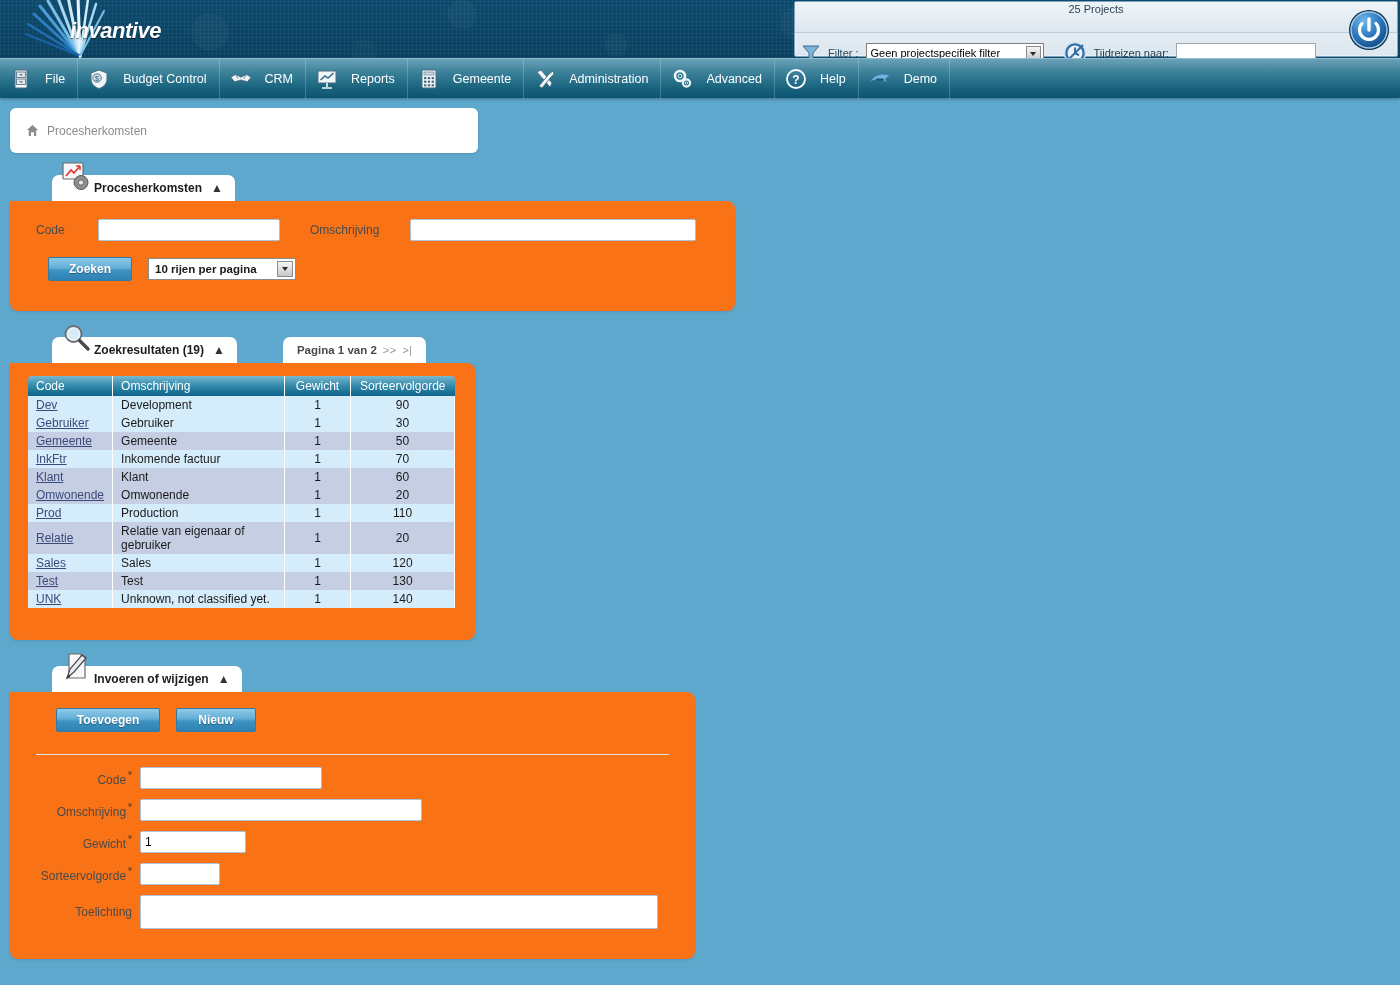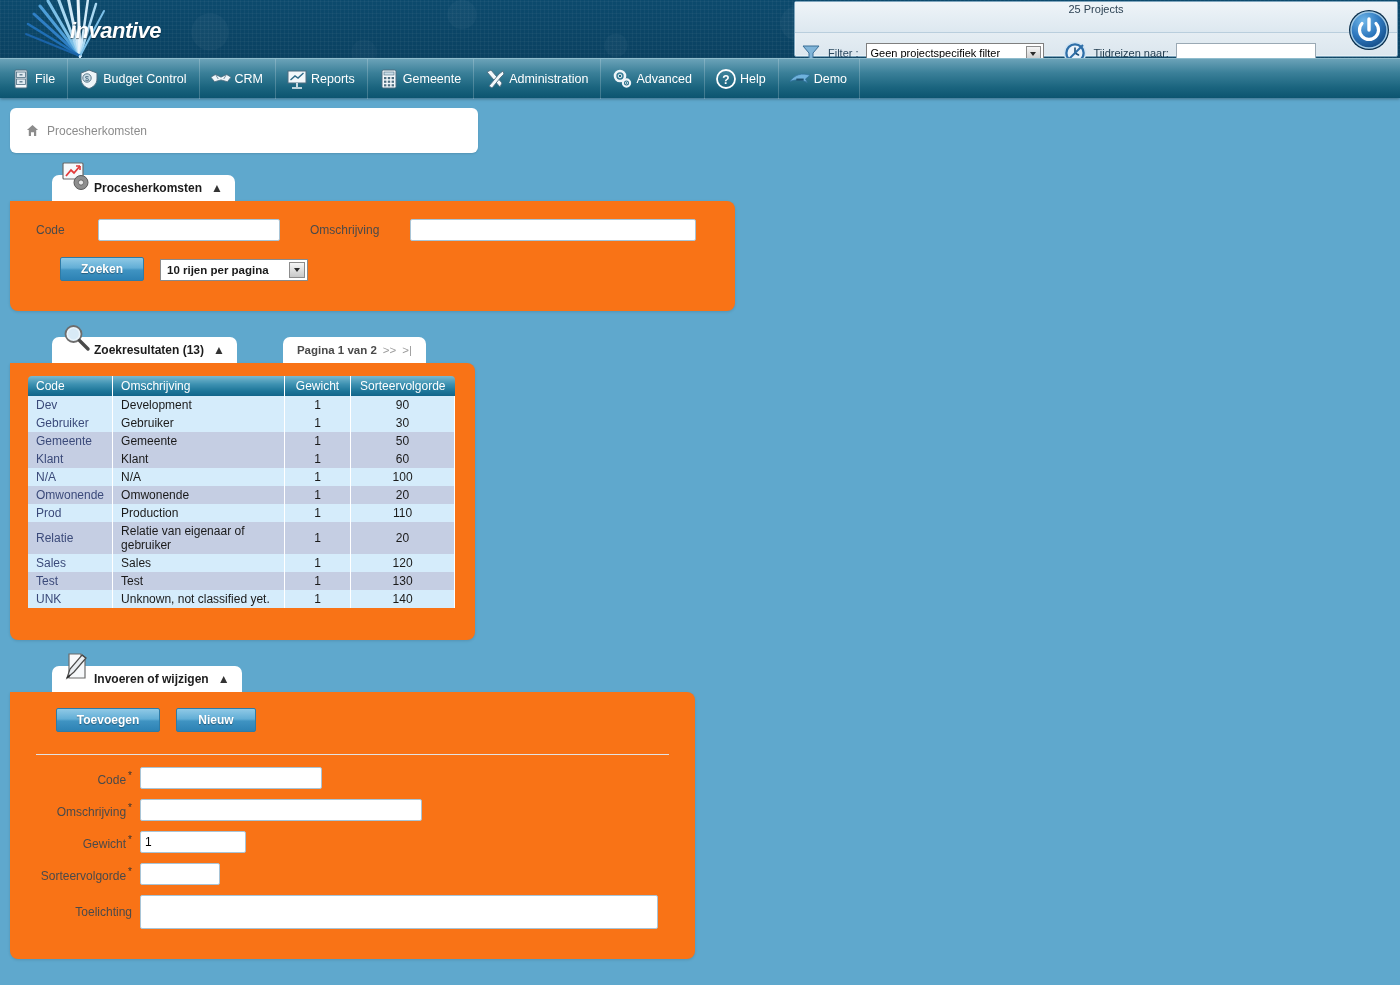--- a/index.html
+++ b/index.html
@@ -83,21 +83,21 @@
 
   
   .menubar {
     height:40px;
     background: linear-gradient(180deg,#6ba2b8 0%, #3b8099 35%, #1b657f 72%, #0c5470 100%);
     border-top:1px solid #8fbccd;
     display:flex; align-items:center;
     box-shadow: 0 1px 3px rgba(0,0,0,.35);
   }
   .menu-item {
-    display:flex; align-items:center; gap:3px;
+    display:flex; align-items:center; gap:13px;
     height:40px; padding:0 12px 0 10px;
     color:#ffffff; font-size:12.5px; white-space:nowrap;
     cursor:pointer;
     border-right:1px solid rgba(255,255,255,.20);
   }
   .menu-item:first-child { border-left:none; }
   .menu-ico { width:22px; height:22px; flex:none; display:block; }
 
   
   .content { position:relative; padding:0; }
@@ -171,21 +171,21 @@
   table.grid th.c-code { border-radius:4px 0 0 0; }
   table.grid th.c-sort { border-radius:0 4px 0 0; border-right:none; text-align:center;}
   table.grid th.c-gew { text-align:center; }
   table.grid td {
     font-size:12px; color:#1a1a1a; padding:2px 8px;
     border-right:1px solid #fff; height:18px;
   }
   table.grid tr.odd td  { background:#d5ecfb; }
   table.grid tr.even td { background:#c5cee3; }
   table.grid td.num { text-align:center; }
-  table.grid td a { color:#3b4a7a; cursor:pointer; }
+  table.grid td a { color:#3b4a7a; text-decoration:underline; cursor:pointer; }
   .col-code { width:76px; } .col-oms { width:172px; }
   .col-gew { width:66px; } .col-sort { width:104px; }
 
   
   .edit-panel { width:685px; padding:16px 0 30px 0; }
   .btn-row { display:flex; gap:16px; padding-left:38px; }
   .hr-sep { height:1px; background:#e2e2e2; margin:22px 26px 0 26px; }
   .form-row { display:flex; align-items:center; margin-top:10px; }
   .form-lbl {
     width:130px; text-align:right; font-size:12px; color:#4a4a4a;
@@ -373,41 +373,41 @@
         <span class="chev">▲</span>
       </div>
     </div>
     <div class="panel-body search-panel">
       <div class="search-row">
         <span class="fld-label" style="width:62px;">Code</span>
         <input class="txt-input" style="width: 182px;" type="text" value="">
         <span class="fld-label" style="width:100px; margin-left:30px;">Omschrijving</span>
         <input class="txt-input" style="width: 286px;" type="text" value="">
       </div>
-      <div class="search-row" style="margin-top:16px; padding-left:50px;align-items:flex-end;">
+      <div class="search-row" style="margin-top:16px; padding-left:38px;">
         <div class="btn-blue">Zoeken</div>
         <div class="rows-select">
           <span>10 rijen per pagina</span>
           <span class="sel-arrow">
               <i></i>
             </span>
         </div>
       </div>
     </div>
   </div>
 
   <div class="panel-block" style="margin-top:26px;">
     <div class="tab-row">
       <div class="panel-tab">
         <svg class="tab-ico" viewBox="0 0 30 30">
           <circle cx="12.5" cy="11" r="8" fill="#eaf4fb" stroke="#6d6d6d" stroke-width="1.8"></circle>
           <circle cx="12.5" cy="11" r="5.4" fill="#d8eaf6"></circle>
           <path d="M18.5 17.5 L27 26" stroke="#4a4a4a" stroke-width="3.4" stroke-linecap="round"></path>
         </svg>
-        <span class="tab-title">Zoekresultaten (13)</span>
+        <span class="tab-title">Zoekresultaten (19)</span>
         <span class="chev">▲</span>
       </div>
       <div class="pager-tab">
         <span class="pager-text">Pagina 1 van 2</span>
         <span class="pager-nav">&gt;&gt;</span>
         <span class="pager-nav">&gt;|</span>
       </div>
     </div>
     <div class="panel-body results-panel">
       <table class="grid">
@@ -431,31 +431,31 @@
               <td class="col-oms">Gebruiker</td>
               <td class="num col-gew">1</td>
               <td class="num col-sort">30</td>
             </tr>
             <tr class="even">
               <td class="col-code"><a>Gemeente</a></td>
               <td class="col-oms">Gemeente</td>
               <td class="num col-gew">1</td>
               <td class="num col-sort">50</td>
             </tr>
+            <tr class="odd">
+              <td class="col-code"><a>InkFtr</a></td>
+              <td class="col-oms">Inkomende factuur</td>
+              <td class="num col-gew">1</td>
+              <td class="num col-sort">70</td>
+            </tr>
             <tr class="even">
               <td class="col-code"><a>Klant</a></td>
               <td class="col-oms">Klant</td>
               <td class="num col-gew">1</td>
               <td class="num col-sort">60</td>
-            </tr>
-            <tr class="odd">
-              <td class="col-code"><a>N/A</a></td>
-              <td class="col-oms">N/A</td>
-              <td class="num col-gew">1</td>
-              <td class="num col-sort">100</td>
             </tr>
             <tr class="even">
               <td class="col-code"><a>Omwonende</a></td>
               <td class="col-oms">Omwonende</td>
               <td class="num col-gew">1</td>
               <td class="num col-sort">20</td>
             </tr>
             <tr class="odd">
               <td class="col-code"><a>Prod</a></td>
               <td class="col-oms">Production</td>

